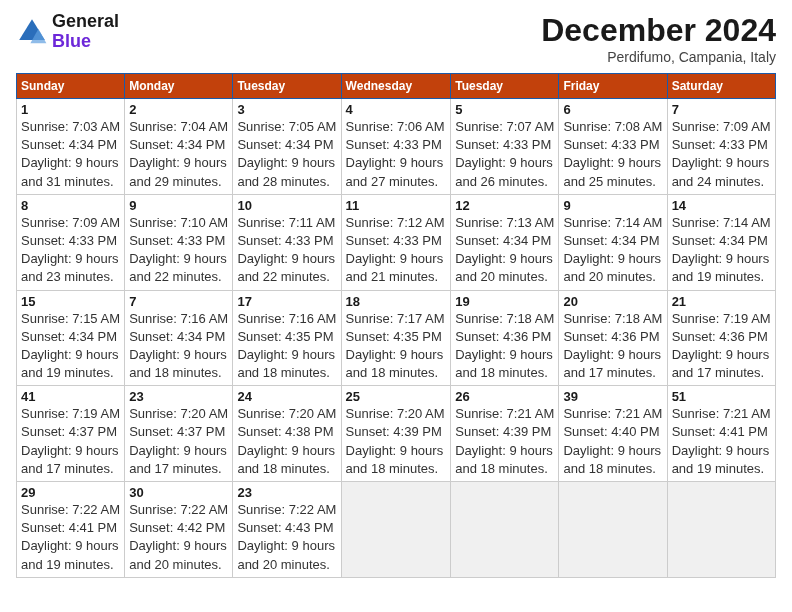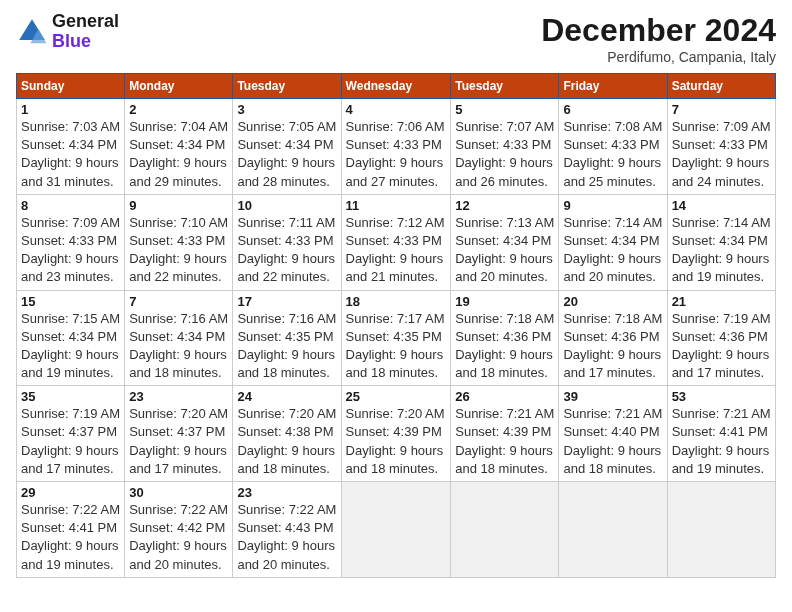--- a/index.html
+++ b/index.html
@@ -248,21 +248,21 @@
       </td>
           <td>
         <span class="day-num">21</span>
         <div class="day-info">
           Sunrise: 7:19 AM<br>Sunset: 4:36 PM<br>Daylight: 9 hours and 17 minutes.
         </div>
       </td>
         </tr>
         <tr>
           <td>
-        <span class="day-num">35</span>
+        <span class="day-num">41</span>
         <div class="day-info">
           Sunrise: 7:19 AM<br>Sunset: 4:37 PM<br>Daylight: 9 hours and 17 minutes.
         </div>
       </td>
           <td>
         <span class="day-num">23</span>
         <div class="day-info">
           Sunrise: 7:20 AM<br>Sunset: 4:37 PM<br>Daylight: 9 hours and 17 minutes.
         </div>
       </td>
@@ -284,21 +284,21 @@
           Sunrise: 7:21 AM<br>Sunset: 4:39 PM<br>Daylight: 9 hours and 18 minutes.
         </div>
       </td>
           <td>
         <span class="day-num">39</span>
         <div class="day-info">
           Sunrise: 7:21 AM<br>Sunset: 4:40 PM<br>Daylight: 9 hours and 18 minutes.
         </div>
       </td>
           <td>
-        <span class="day-num">53</span>
+        <span class="day-num">51</span>
         <div class="day-info">
           Sunrise: 7:21 AM<br>Sunset: 4:41 PM<br>Daylight: 9 hours and 19 minutes.
         </div>
       </td>
         </tr>
         <tr>
           <td>
         <span class="day-num">29</span>
         <div class="day-info">
           Sunrise: 7:22 AM<br>Sunset: 4:41 PM<br>Daylight: 9 hours and 19 minutes.

